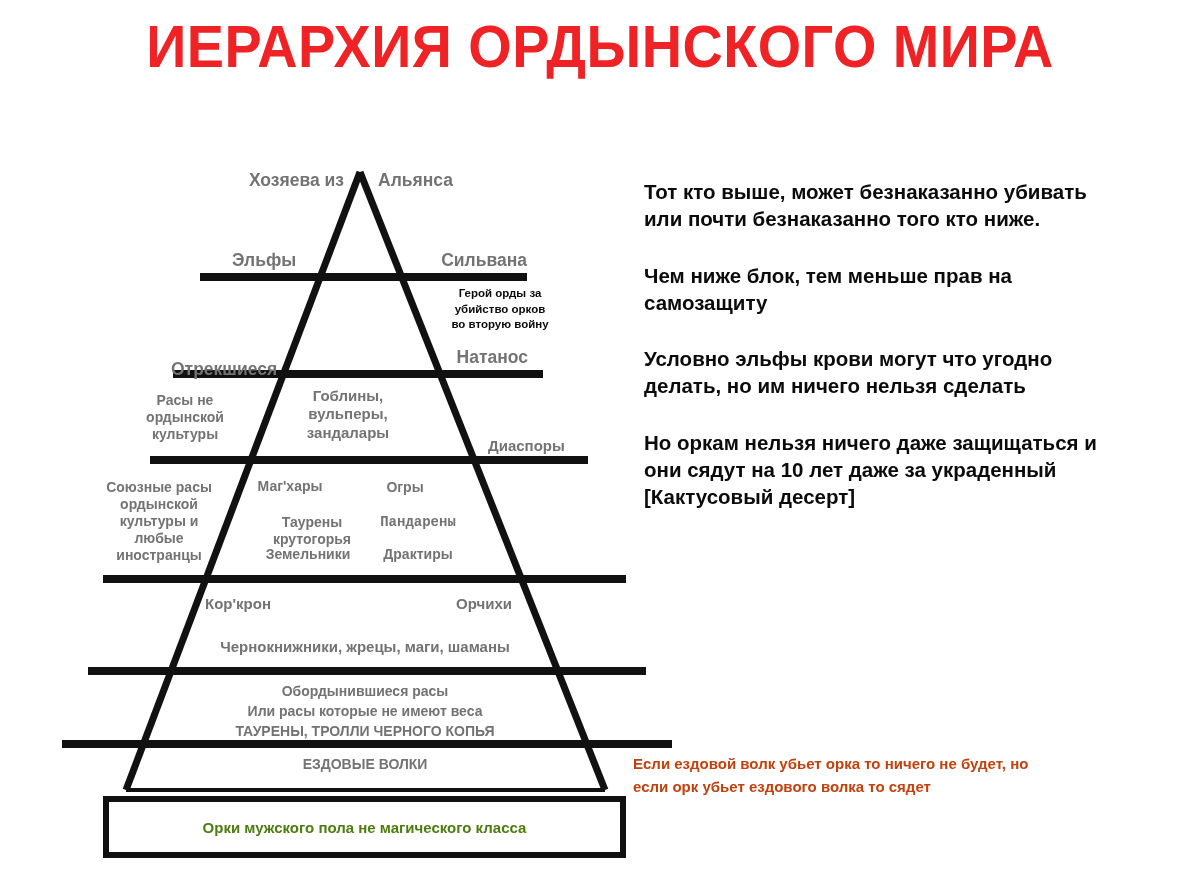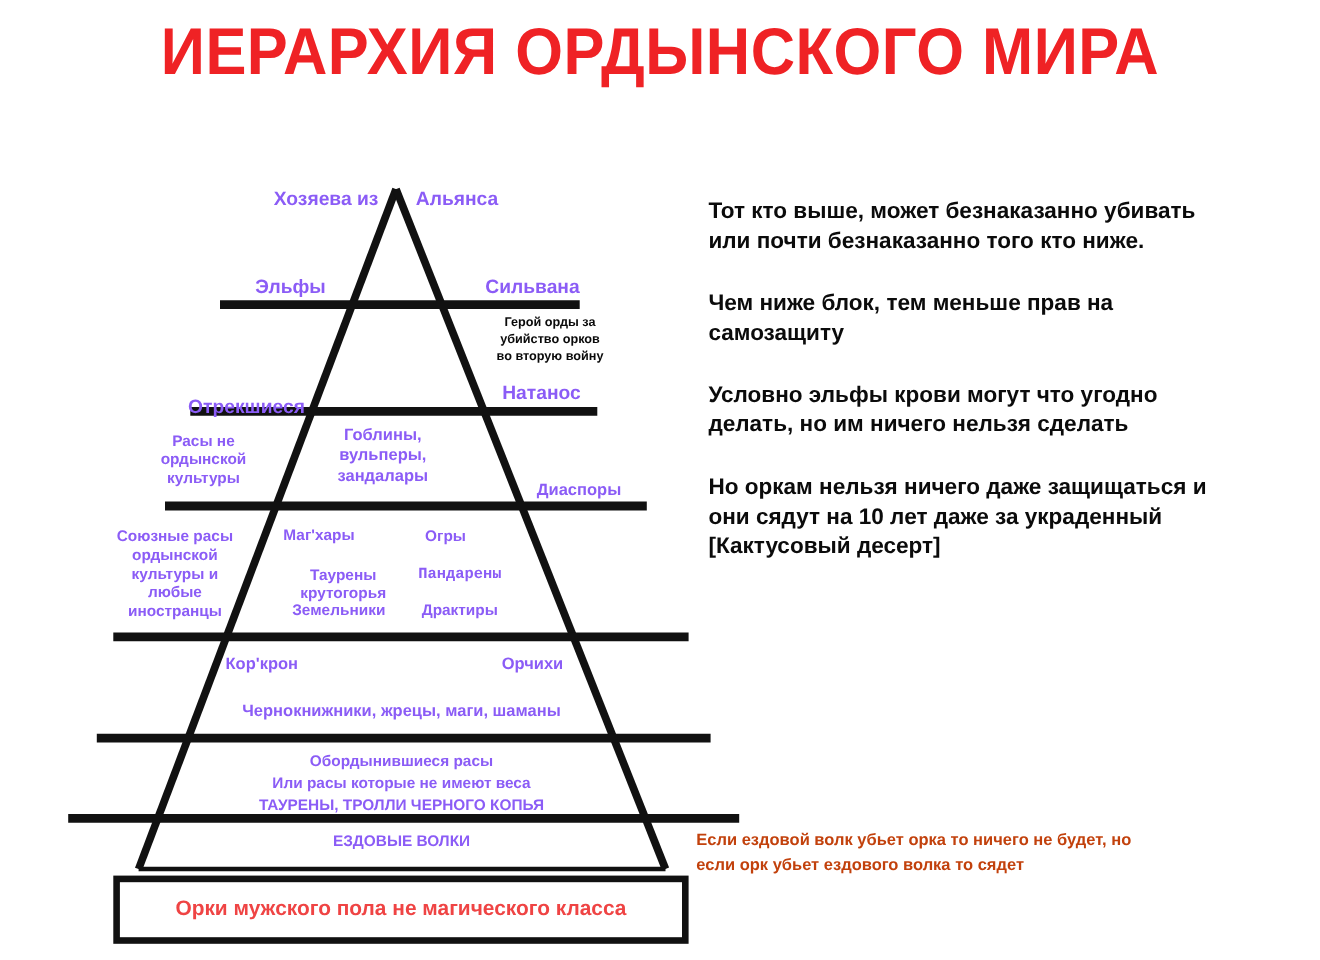--- a/index.html
+++ b/index.html
@@ -46,21 +46,21 @@
     width: 1200px;
     height: 873px;
     pointer-events: none;
   }
 
   
   .lbl {
     position: absolute;
     font-weight: 700;
     line-height: 1.22;
-    color: #8b5cf6;
+    color: #737373;
     white-space: pre-line;
   }
   .lbl.c { text-align: center; }
   .lbl.l { text-align: left; }
   .lbl.r { text-align: right; }
 
   
   .s17 { font-size: 17.5px; }
   .s15 { font-size: 15px; }
   .s14 { font-size: 14px; }
@@ -73,23 +73,23 @@
     width: 523px;
     height: 62px;
     border: 6px solid #111111;
     background: #ffffff;
     box-sizing: border-box;
     display: flex;
     align-items: center;
     justify-content: center;
   }
   .bottom-box span {
-    font-size: 19px;
-    font-weight: 700;
-    color: #ef4444;
+    font-size: 15px;
+    font-weight: 700;
+    color: #4d7c0f;
   }
 
   
   .side-notes {
     position: absolute;
     left: 644px;
     top: 178px;
     width: 530px;
   }
   .side-note {

